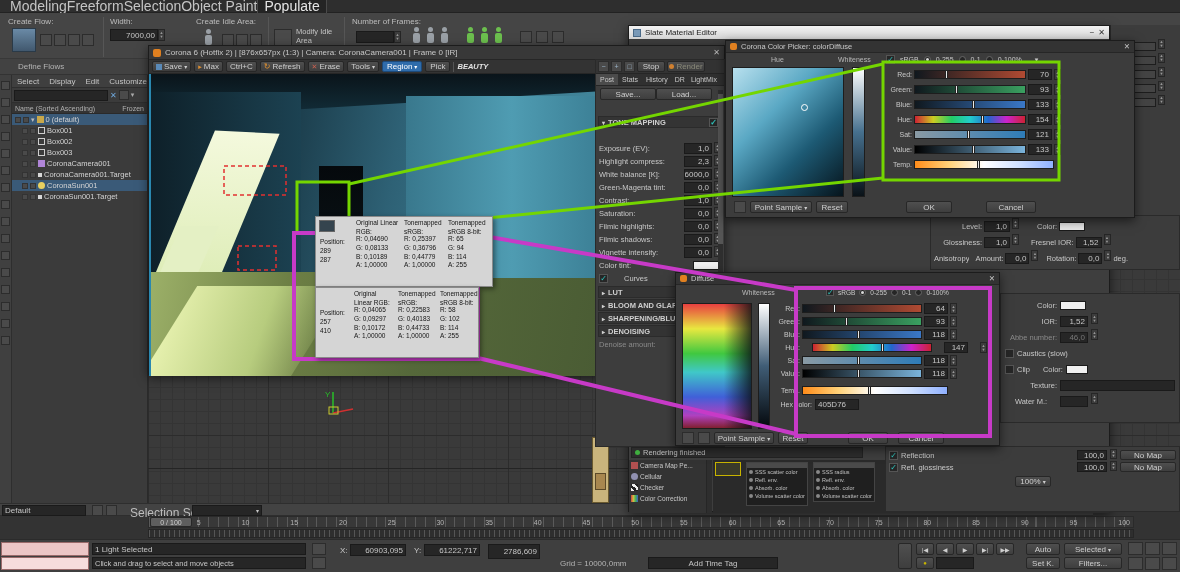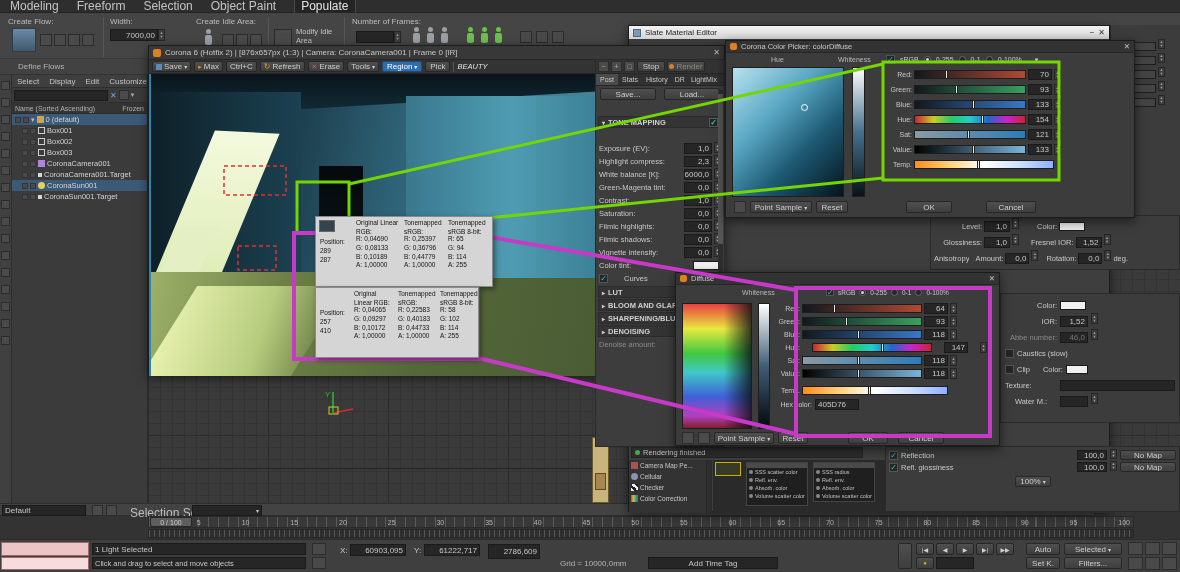--- a/index.html
+++ b/index.html
@@ -41,21 +41,21 @@
 .oi{width:7px;height:7px;flex:none}
 .ico{flex:none;display:inline-block}
 .tick{font-size:7px;color:#b4b4b4}
 .node-row{display:flex;align-items:center;gap:2px;height:8px;font-size:5.5px;color:#c0c0c0;padding:0 2px;white-space:nowrap;overflow:hidden}
 .dot{width:4px;height:4px;border-radius:50%;background:#888;flex:none}
 .srow{display:flex;align-items:center;height:13px;padding:0 3px;gap:2px;font-size:7.5px}
 </style>
 </head>
 <body>
 
-<div class="a r" style="left:0;top:0;width:1180px;height:13px;background:#2e2e2e;border-bottom:1px solid #222;gap:18px;padding-left:10px;font-size:12px;color:#c4c4c4">
+<div class="a r" style="left:0;top:0;width:1180px;height:13px;background:#2e2e2e;border-bottom:1px solid #222;padding-left:10px;font-size:14px;color:#c4c4c4">
   <span>Modeling</span>
   <span>Freeform</span>
   <span>Selection</span>
   <span>Object Paint</span>
   <span style="background:#242424;border:1px solid #4a4a4a;padding:0 6px;color:#e4e4e4">Populate</span>
 </div>
 
 <div class="a" style="left:0;top:13px;width:1180px;height:61px;background:#454545;border-bottom:1px solid #2c2c2c">
   <span class="a lbl" style="left:8px;top:4px;font-size:8px;color:#bdbdbd">Create Flow:</span>
   <div class="a" style="left:12px;top:15px;width:24px;height:24px;background:linear-gradient(#6a8aa6,#41586e);border:1px solid #2a3a48"></div>
@@ -345,21 +345,21 @@
     <span class="chk"></span>
     <span class="lbl">Caustics (slow)</span>
   </div>
   <div class="r" style="height:16px;gap:3px">
     <span class="chk"></span>
     <span class="lbl">Clip</span>
     <span class="lbl" style="margin-left:10px">Color:</span>
     <span style="width:22px;height:9px;background:#f0f0f0;border:1px solid #1a1a1a"></span>
   </div>
   <div class="r" style="height:16px;gap:3px">
-    <span class="lbl" style="width:52px;">Texture:</span>
+    <span class="lbl" style="width:52px;text-align:right">Texture:</span>
     <span class="sunk" style="flex:1;height:11px"></span>
   </div>
   <div class="r" style="height:16px;gap:3px">
     <span class="lbl" style="width:52px;text-align:center">Water M.:</span>
     <span class="sunk" style="width:28px;height:11px"></span>
       <span class="spin" style="height:11px"></span>
   </div>
 </div>
 
 <div class="a" style="left:885px;top:446px;width:295px;height:66px;background:#3c3c3c;border:1px solid #2a2a2a;z-index:6;padding:2px 3px;font-size:7.5px">
@@ -417,21 +417,21 @@
         <span class="ico" style="font-size:6px">▾</span>
       </span>
     <span class="btn" style="height:11px;padding:0 4px;background:#2f6cab;border-color:#1d4a7a;color:#fff">
         <span>Region</span>
         <span class="ico" style="font-size:6px">▾</span>
       </span>
     <span class="btn" style="height:11px;padding:0 4px">
         <span>Pick</span>
       </span>
     <span style="width:1px;height:10px;background:#555"></span>
-    <span style="font-style:italic;font-weight:normal;color:#e4e4e4">BEAUTY</span>
+    <span style="font-style:italic;font-weight:bold;color:#e4e4e4">BEAUTY</span>
   </div>
   <div class="a" style="left:0;top:28px;width:447px;height:302px;overflow:hidden;border-left:2px solid #2a88b0">
     <div class="a" style="left:0;top:0;width:100%;height:100%;background:linear-gradient(100deg,#101f28 0%,#1a3a48 28%,#2e6175 52%,#3d7d92 75%,#44899e 100%)"></div>
     <div class="a" style="left:0;top:0;width:100%;height:44px;background:linear-gradient(#0a141a,#13303c);clip-path:polygon(0 0,100% 0,100% 40%,0 100%)"></div>
     <div class="a" style="left:0;top:18px;width:150px;height:200px;background:linear-gradient(90deg,#0e2029,#1c4252)"></div>
     <div class="a" style="left:30px;top:58px;width:66px;height:160px;background:linear-gradient(#f4f9dd,#dcecb4);transform:skewX(-20deg) rotate(3deg)"></div>
     <div class="a" style="left:8px;top:152px;width:38px;height:98px;background:#e4f0c4;transform:skewX(-24deg)"></div>
     <div class="a" style="left:168px;top:92px;width:44px;height:108px;background:linear-gradient(#05090c,#0b1418)"></div>
     <div class="a" style="left:0;top:198px;width:100%;height:104px;background:linear-gradient(100deg,#9cb068 0%,#6d7f45 30%,#55683a 60%,#4a5c34 100%)"></div>
     <div class="a" style="left:-10px;top:212px;width:150px;height:90px;background:linear-gradient(75deg,#e8f2b0,#b7cc7e 60%,rgba(183,204,126,0));transform:skewX(-32deg);transform-origin:bottom left"></div>
@@ -450,21 +450,21 @@
         <span>Render</span>
       </span>
   </div>
   <div class="r" style="height:12px;background:#303030;border-bottom:1px solid #262626;font-size:7px">
     <span style="padding:0 4px;background:#4b4b4b;height:100%;display:flex;align-items:center">Post</span>
     <span style="padding:0 4px">Stats</span>
     <span style="padding:0 4px">History</span>
     <span style="padding:0 3px">DR</span>
     <span style="padding:0 3px">LightMix</span>
   </div>
-  <div class="r" style="height:16px;gap:8px;padding:0 4px">
+  <div class="r" style="height:16px;gap:0;padding:0 4px">
     <span class="btn" style="width:56px;height:12px">Save...</span>
     <span class="btn" style="width:56px;height:12px">Load...</span>
   </div>
   <div class="sect" style="margin:14px 2px">
     <span class="ico" style="font-size:6px">▾</span>
     <span style="flex:1">TONE MAPPING</span>
     <span class="chk">✓</span>
   </div>
   <div class="srow">
       <span class="lbl" style="flex:1">Exposure (EV):</span>

